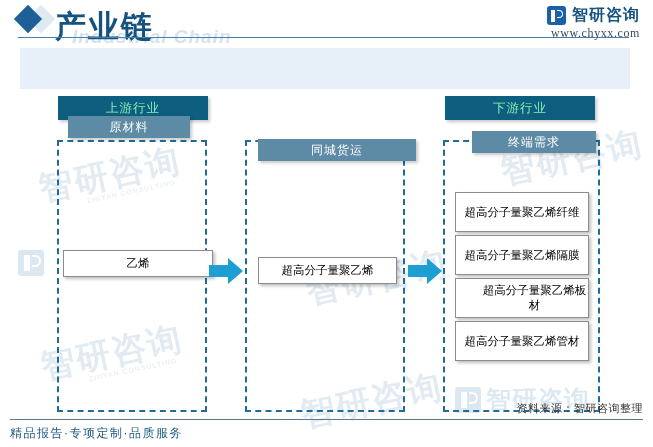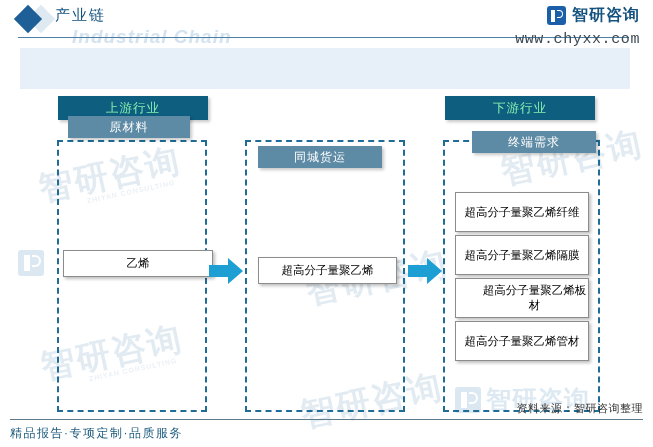--- a/index.html
+++ b/index.html
@@ -54,21 +54,21 @@
   .hdr-diamond {
     position: absolute; left: 18px; top: 9px; width: 20px; height: 20px;
     background: #1d5f96; transform: rotate(45deg);
   }
   .hdr-diamond2 {
     position: absolute; left: 31px; top: 9px; width: 20px; height: 20px;
     background: #dfe9f2; transform: rotate(45deg); z-index: -1;
   }
   .hdr-title {
     position: absolute; left: 55px; top: 6px;
-    font-size: 15px; font-weight: normal; color: #14527f;
+    font-size: 31px; font-weight: bold; color: #14527f;
     letter-spacing: 2px;
   }
   .hdr-sub-en {
     position: absolute; left: 72px; top: 26px;
     font-size: 19px; font-weight: bold; color: #d4e3ef;
     letter-spacing: 1px; font-style: italic;
   }
   .hdr-rule {
     position: absolute; left: 18px; top: 37px; width: 611px; height: 1px;
     background: #4b7fa5;
@@ -82,22 +82,22 @@
   }
   .brand-mark::before{
     content:""; position:absolute; left:4px; top:3.5px; width:4px; height:12px;
     background:#ffffff;
   }
   .brand-mark::after{
     content:""; position:absolute; left:10px; top:3.5px; width:5px; height:6px;
     border:1.6px solid #ffffff; border-left:none; border-radius:0 5px 5px 0;
   }
   .brand-name { font-size: 16px; font-weight: bold; color: #14527f; letter-spacing: 1px; }
-  .brand-url { font-size: 15px; color: #3b4a55; letter-spacing: .6px; margin-top: 5px;
-               font-family:Liberation Mono, monospace; }
+  .brand-url { font-size: 12px; color: #3b4a55; letter-spacing: .6px; 
+               font-family:Liberation Serif, serif; }
 
   
   .panel {
     position: absolute; left: 20px; top: 48px; width: 610px; height: 41px;
     background: #e7f0f8; z-index: 2;
   }
   .chart-title {
     position: absolute; left: 0; top: 53px; width: 653px;
     text-align: center; z-index: 5;
     font-size: 16.5px; font-weight: bold; color: #14527f;
@@ -200,21 +200,21 @@
   <div class="col-head" style="left:58px; top:96px; width:150px;">上游行业</div>
   <div class="col-sub" style="left:68px; top:116px; width:122px;">原材料</div>
   <div class="ibox" style="left:63px; top:250px; width:150px; height:27px;">乙烯</div>
 
   <div class="arrow" style="left:209px; top:258px;">
     <svg width="34" height="26" viewBox="0 0 34 26" aria-hidden="true">
       <polygon points="0,7 19,7 19,0 34,13 19,26 19,19 0,19" fill="#1e9fd4"></polygon>
     </svg>
   </div>
 
-  <div class="col-sub" style="left:258px; top:146px; width:124px;">同城货运</div>
+  <div class="col-sub" style="left:258px; top:139px; width:158px;">同城货运</div>
   <div class="ibox" style="left:258px; top:257px; width:139px; height:27px;">超高分子量聚乙烯</div>
 
   <div class="arrow" style="left:408px; top:258px;">
     <svg width="34" height="26" viewBox="0 0 34 26" aria-hidden="true">
       <polygon points="0,7 19,7 19,0 34,13 19,26 19,19 0,19" fill="#1e9fd4"></polygon>
     </svg>
   </div>
 
   <div class="col-head" style="left:445px; top:96px; width:150px;">下游行业</div>
   <div class="col-sub" style="left:472px; top:131px; width:124px;">终端需求</div>

